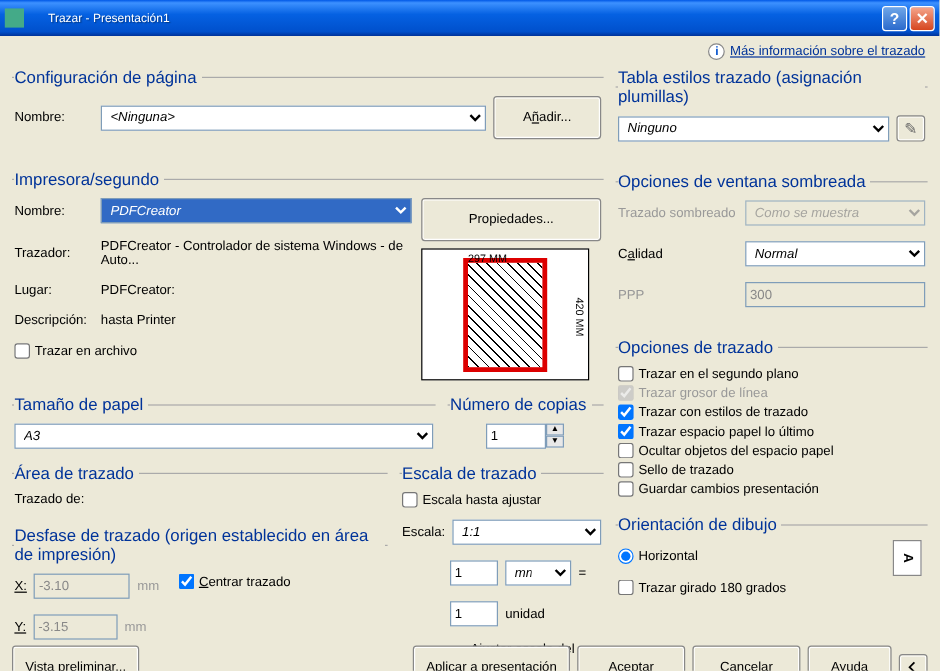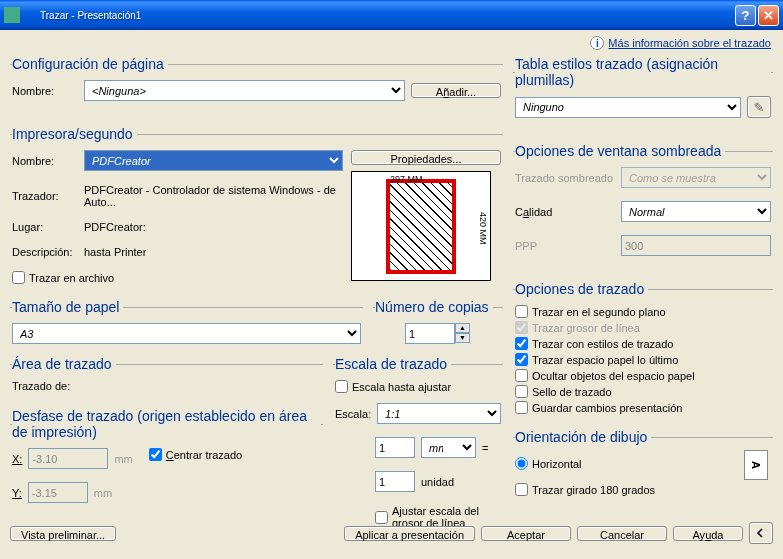--- a/index.html
+++ b/index.html
@@ -17,21 +17,21 @@
 .columns { display: flex; gap: 10px; margin-top: 20px; }
 .left-col { width: 520px; }
 .right-col { flex: 1; }
 fieldset.group { border: none; border-top: 1px solid #aaa; padding: 8px 2px 6px 2px; margin-bottom: 6px; position: relative; }
 fieldset.group > legend { color: #003399; font-size: 14px; padding-right: 4px; }
 .row { display: flex; align-items: center; gap: 6px; margin-bottom: 13px; }
 label.lbl { min-width: 66px; }
 select, input[type=text] { border: 1px solid #7f9db9; background: #fff; height: 21px; padding: 1px 3px; font-size: 11px; }
 select { padding-right: 16px; font-style: italic; }
 input[disabled], select[disabled] { background: #ece9d8; color: #888; }
-.btn { background: #ece9d8; border: 1px solid #888; border-radius: 3px; padding: 2px 10px; height: 15px; min-width: 90px; box-shadow: inset 0 0 0 1px #fff; cursor: pointer; font-size: 11px; }
+.btn { background: #ece9d8; border: 1px solid #888; border-radius: 3px; padding: 2px 10px; height: 36px; min-width: 90px; box-shadow: inset 0 0 0 1px #fff; cursor: pointer; font-size: 11px; }
 .btn-small { min-width: 70px; }
 .btn-icon { width: 24px; height: 22px; min-width: 24px; padding: 0; display: flex; align-items: center; justify-content: center; }
 input[type=checkbox], input[type=radio] { margin-right: 4px; vertical-align: middle; }
 .check-row { display: flex; align-items: center; margin-bottom: 3px; }
 .disabled-text { color: #999; }
 .preview-box { border: 1px solid #000; width: 140px; height: 110px; background: #fff; position: relative; display: flex; align-items: center; justify-content: center; }
 .preview-dims { position: absolute; font-size: 9px; }
 .preview-rect { width: 70px; height: 95px; border: 4px solid #d00; background: repeating-linear-gradient(45deg, #000 0, #000 1px, #fff 1px, #fff 6px); }
 .sub-cols { display: flex; gap: 10px; }
 .footer { position: absolute; bottom: 10px; left: 10px; right: 10px; display: flex; align-items: center; }
@@ -136,21 +136,21 @@
             <legend>Desfase de trazado (origen establecido en área de impresión)</legend>
             <div style="display:flex; gap:16px; align-items:flex-start;">
               <div>
                 <div class="row">
                   <label><span class="underline-key">X:</span></label>
                   <input type="text" disabled="" style="width: 80px;" value="-3.10">
                   <span class="disabled-text">mm</span>
                 </div>
                 <div class="row">
                   <label><span class="underline-key">Y:</span></label>
-                  <input type="text" disabled="" style="width: 60px;" value="-3.15">
+                  <input type="text" disabled="" style="width: 70px;" value="-3.15">
                   <span class="disabled-text">mm</span>
                 </div>
               </div>
               <div class="check-row">
                 <input type="checkbox" checked="" style="">
                 <span><span class="underline-key">C</span>entrar trazado</span>
               </div>
             </div>
           </fieldset>
         </div>

